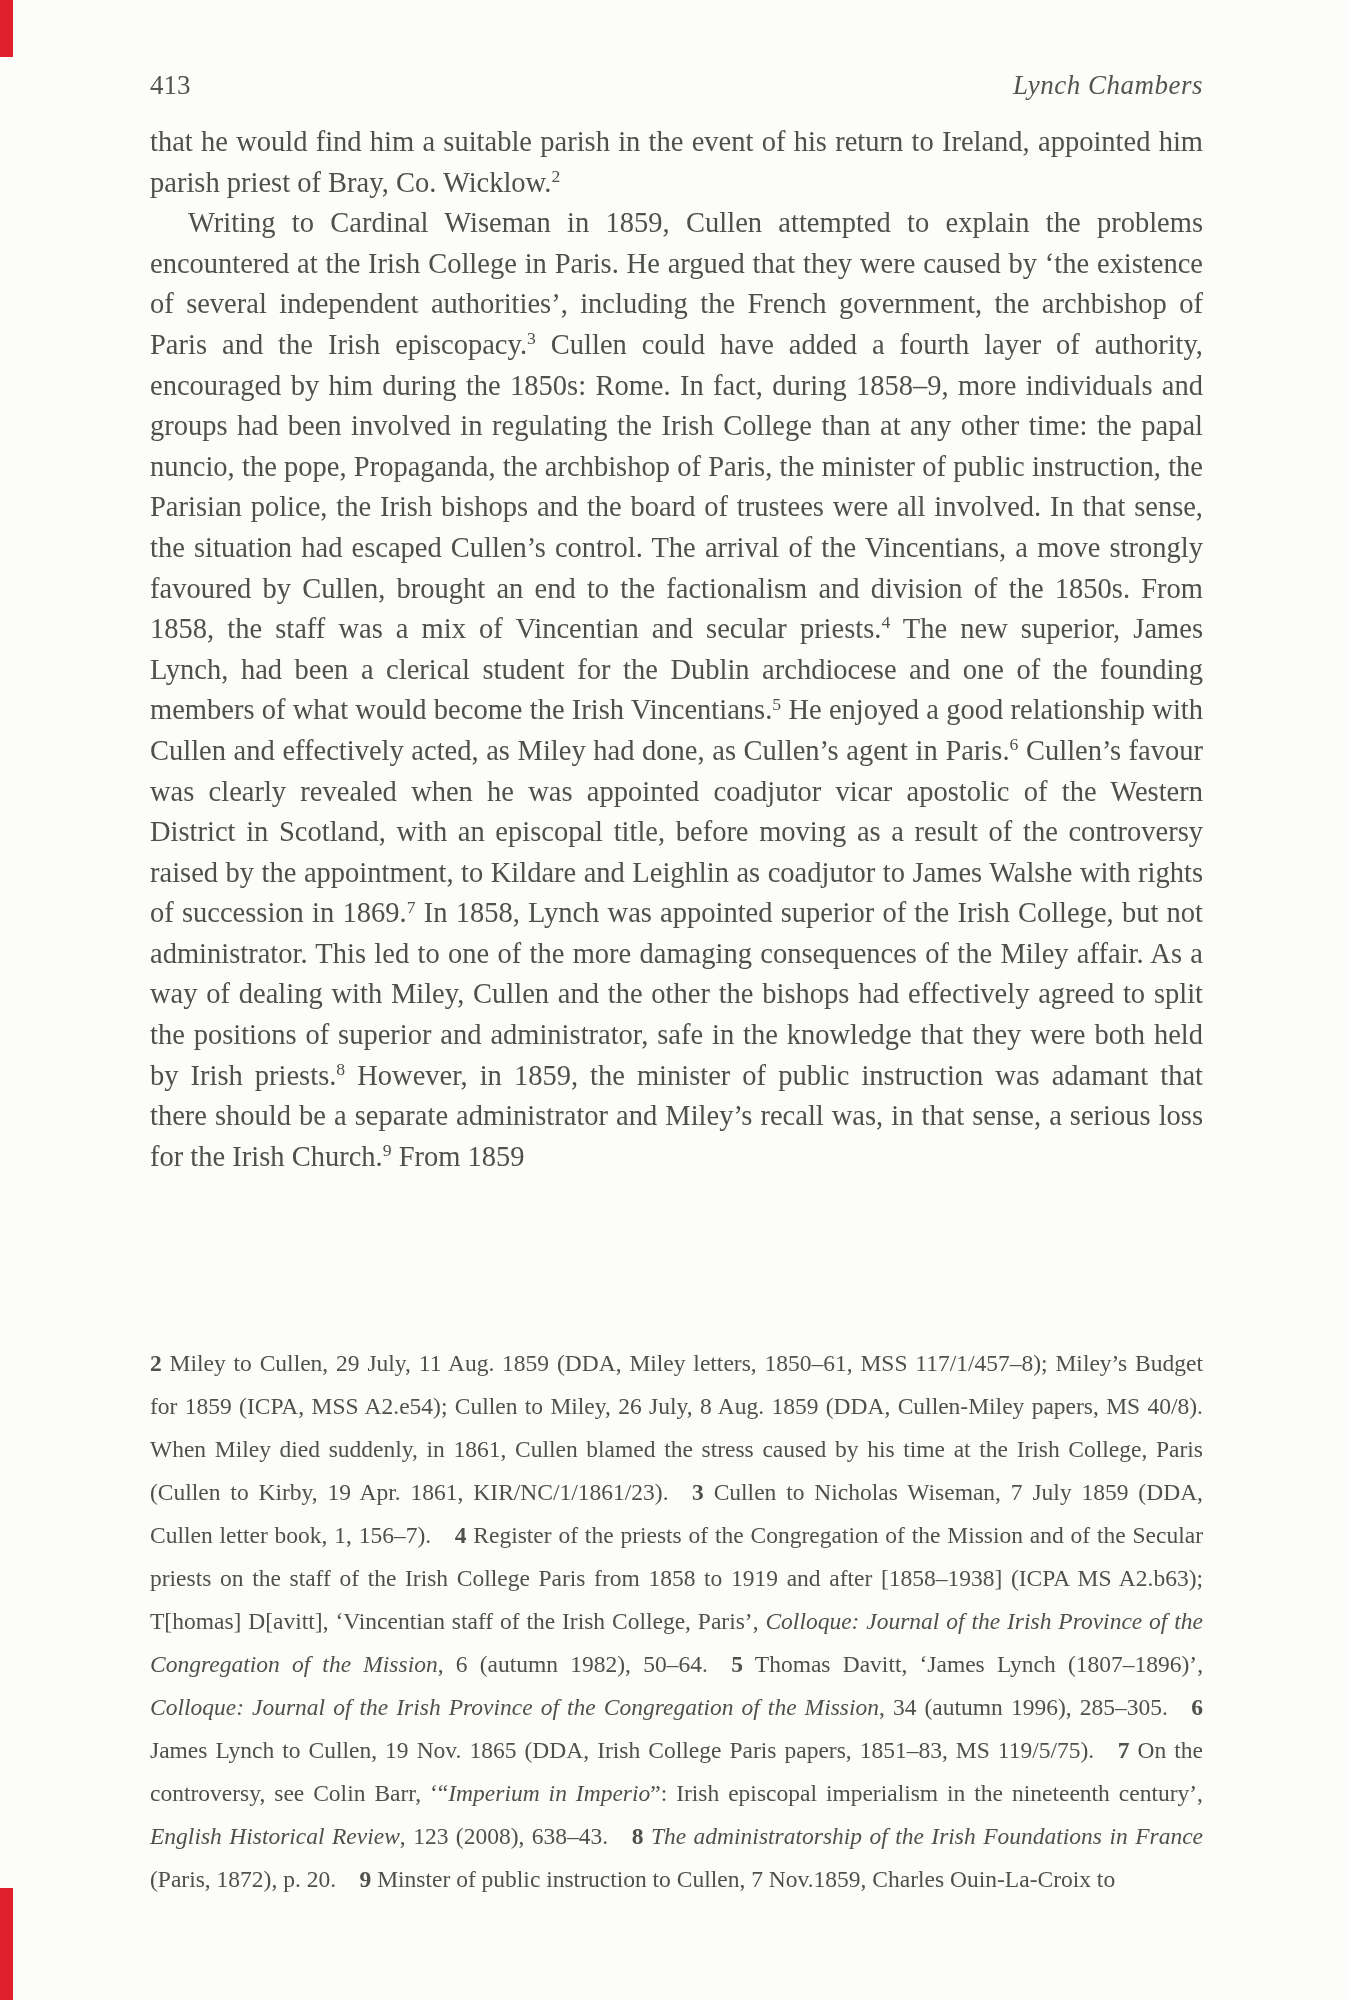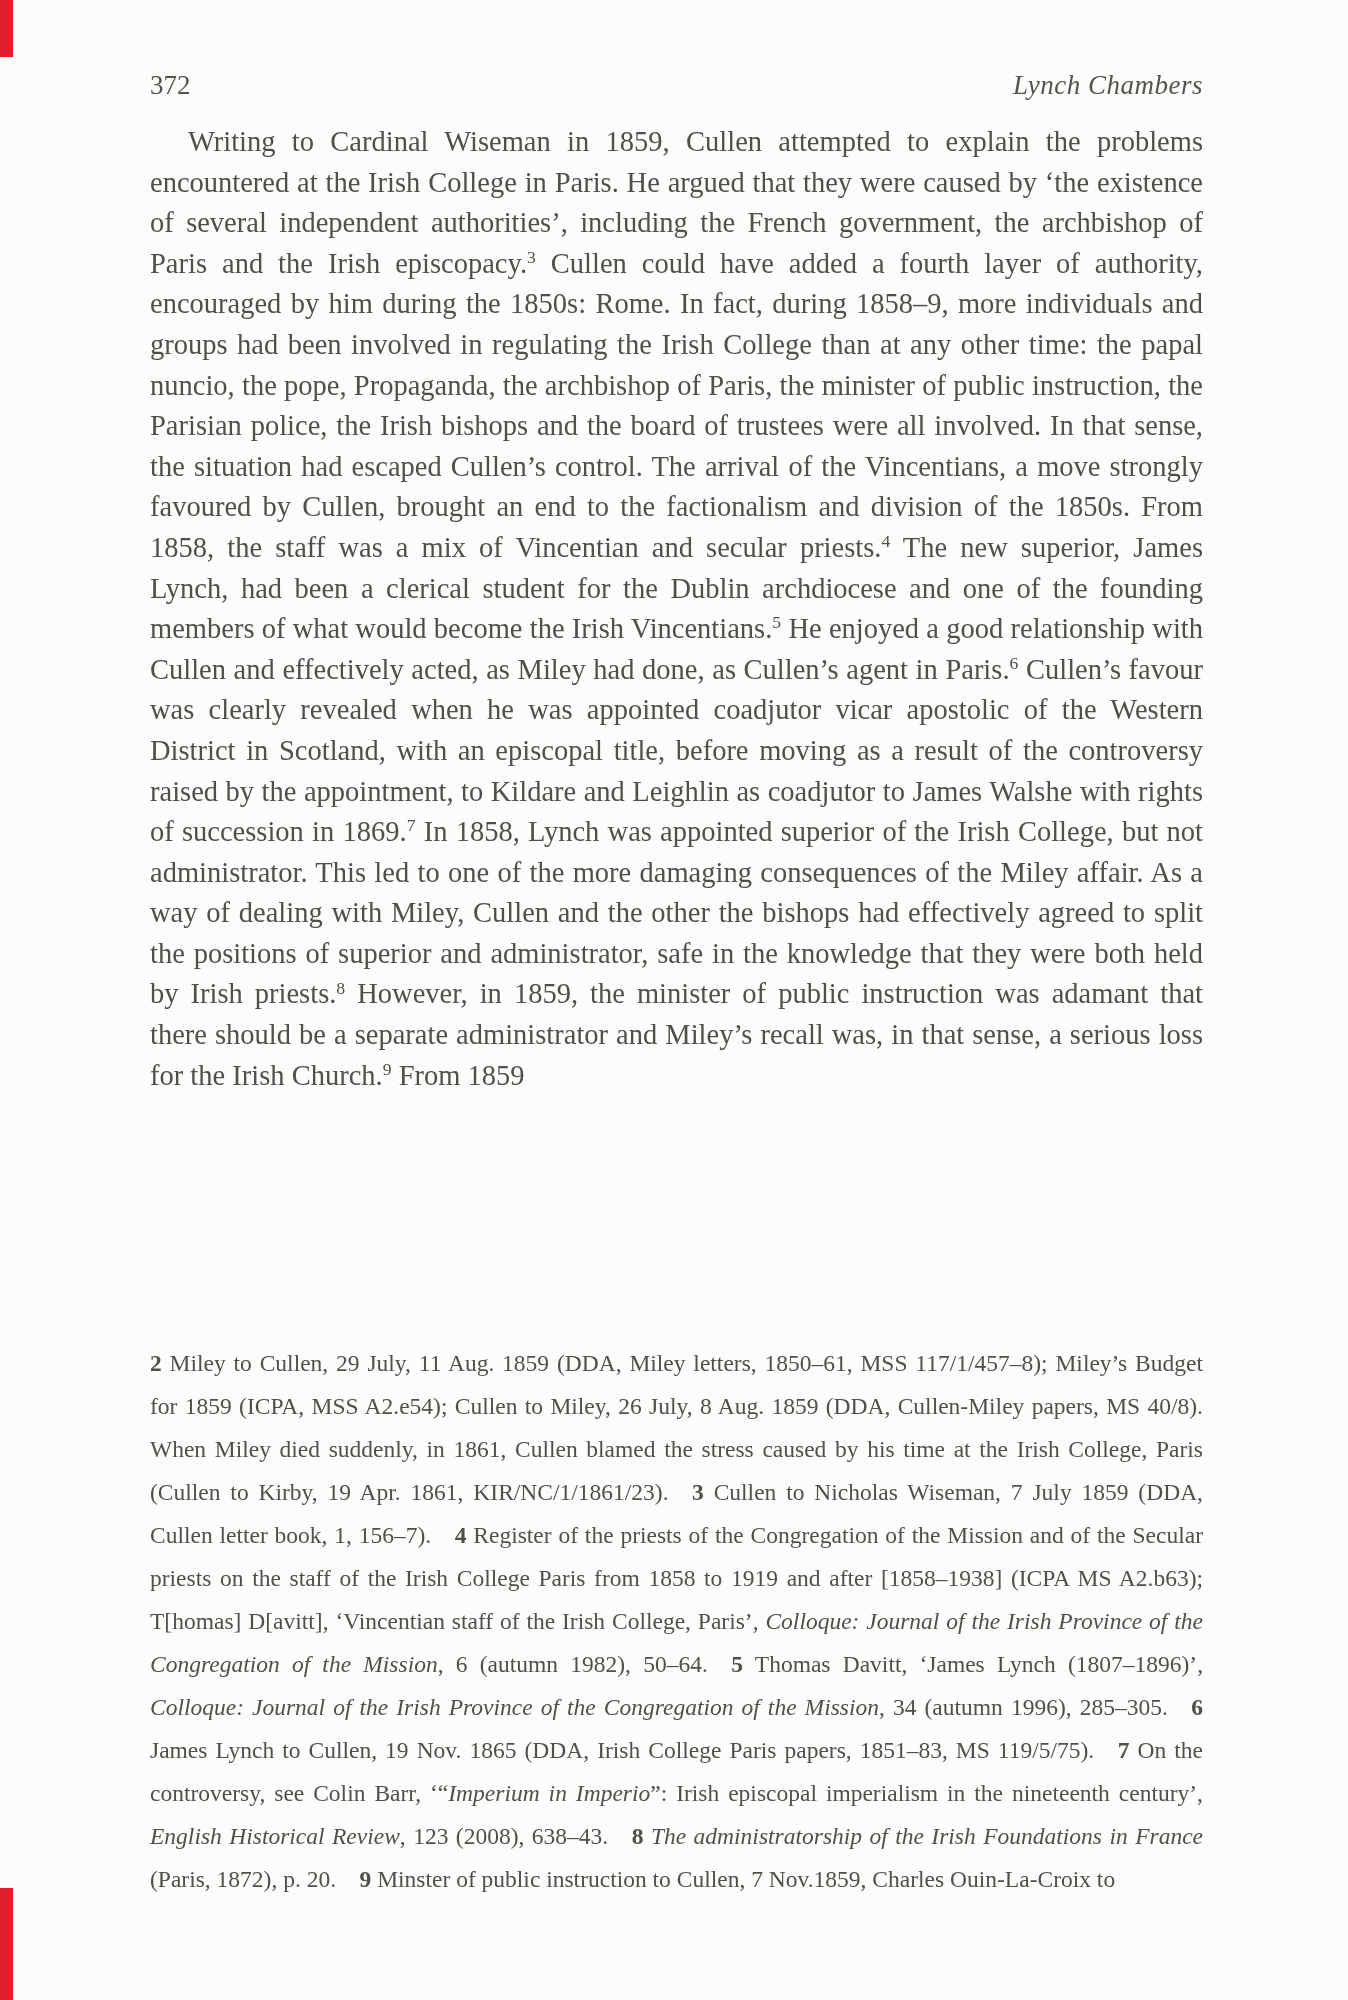--- a/index.html
+++ b/index.html
@@ -47,22 +47,23 @@
   .footnotes strong { font-weight:700; }
 </style>
 </head>
 <body>
 
 <div class="page">
   <div class="red-strip top"></div>
   <div class="red-strip bottom"></div>
 
   <header class="page-header">
-    <span class="page-number">372</span>
+    <span class="page-number">413</span>
     <span class="running-head">Lynch Chambers</span>
   </header>
 
   <main class="body-text" id="body-container">
+      <p class="para"><span>that he would find him a suitable parish in the event of his return to Ireland, appointed him parish priest of Bray, Co. Wicklow.</span><sup class="fnref">2</sup></p>
       <p class="para indent"><span>Writing to Cardinal Wiseman in 1859, Cullen attempted to explain the problems encountered at the Irish College in Paris. He argued that they were caused by ‘the existence of several independent authorities’, including the French government, the archbishop of Paris and the Irish episcopacy.</span><sup class="fnref">3</sup><span> Cullen could have added a fourth layer of authority, encouraged by him during the 1850s: Rome. In fact, during 1858–9, more individuals and groups had been involved in regulating the Irish College than at any other time: the papal nuncio, the pope, Propaganda, the archbishop of Paris, the minister of public instruction, the Parisian police, the Irish bishops and the board of trustees were all involved. In that sense, the situation had escaped Cullen’s control. The arrival of the Vincentians, a move strongly favoured by Cullen, brought an end to the factionalism and division of the 1850s. From 1858, the staff was a mix of Vincentian and secular priests.</span><sup class="fnref">4</sup><span> The new superior, James Lynch, had been a clerical student for the Dublin archdiocese and one of the founding members of what would become the Irish Vincentians.</span><sup class="fnref">5</sup><span> He enjoyed a good relationship with Cullen and effectively acted, as Miley had done, as Cullen’s agent in Paris.</span><sup class="fnref">6</sup><span> Cullen’s favour was clearly revealed when he was appointed coadjutor vicar apostolic of the Western District in Scotland, with an episcopal title, before moving as a result of the controversy raised by the appointment, to Kildare and Leighlin as coadjutor to James Walshe with rights of succession in 1869.</span><sup class="fnref">7</sup><span> In 1858, Lynch was appointed superior of the Irish College, but not administrator. This led to one of the more damaging consequences of the Miley affair. As a way of dealing with Miley, Cullen and the other the bishops had effectively agreed to split the positions of superior and administrator, safe in the knowledge that they were both held by Irish priests.</span><sup class="fnref">8</sup><span> However, in 1859, the minister of public instruction was adamant that there should be a separate administrator and Miley’s recall was, in that sense, a serious loss for the Irish Church.</span><sup class="fnref">9</sup><span> From 1859</span></p>
     </main>
 
   <footer class="footnotes" id="footnotes-container"><strong>2</strong><span> Miley to Cullen, 29 July, 11 Aug. 1859 (DDA, Miley letters, 1850–61, MSS 117/1/457–8); Miley’s Budget for 1859 (ICPA, MSS A2.e54); Cullen to Miley, 26 July, 8 Aug. 1859 (DDA, Cullen-Miley papers, MS 40/8). When Miley died suddenly, in 1861, Cullen blamed the stress caused by his time at the Irish College, Paris (Cullen to Kirby, 19 Apr. 1861, KIR/NC/1/1861/23).  </span><strong>3</strong><span> Cullen to Nicholas Wiseman, 7 July 1859 (DDA, Cullen letter book, 1, 156–7).  </span><strong>4</strong><span> Register of the priests of the Congregation of the Mission and of the Secular priests on the staff of the Irish College Paris from 1858 to 1919 and after [1858–1938] (ICPA MS A2.b63); T[homas] D[avitt], ‘Vincentian staff of the Irish College, Paris’, </span><em>Colloque: Journal of the Irish Province of the Congregation of the Mission</em><span>, 6 (autumn 1982), 50–64.  </span><strong>5</strong><span> Thomas Davitt, ‘James Lynch (1807–1896)’, </span><em>Colloque: Journal of the Irish Province of the Congregation of the Mission</em><span>, 34 (autumn 1996), 285–305.  </span><strong>6</strong><span> James Lynch to Cullen, 19 Nov. 1865 (DDA, Irish College Paris papers, 1851–83, MS 119/5/75).  </span><strong>7</strong><span> On the controversy, see Colin Barr, ‘“</span><em>Imperium in Imperio</em><span>”: Irish episcopal imperialism in the nineteenth century’, </span><em>English Historical Review</em><span>, 123 (2008), 638–43.  </span><strong>8</strong><span> </span><em>The administratorship of the Irish Foundations in France</em><span> (Paris, 1872), p. 20.  </span><strong>9</strong><span> Minster of public instruction to Cullen, 7 Nov.1859, Charles Ouin-La-Croix to</span></footer>
 </div>
 
 </body></html>

